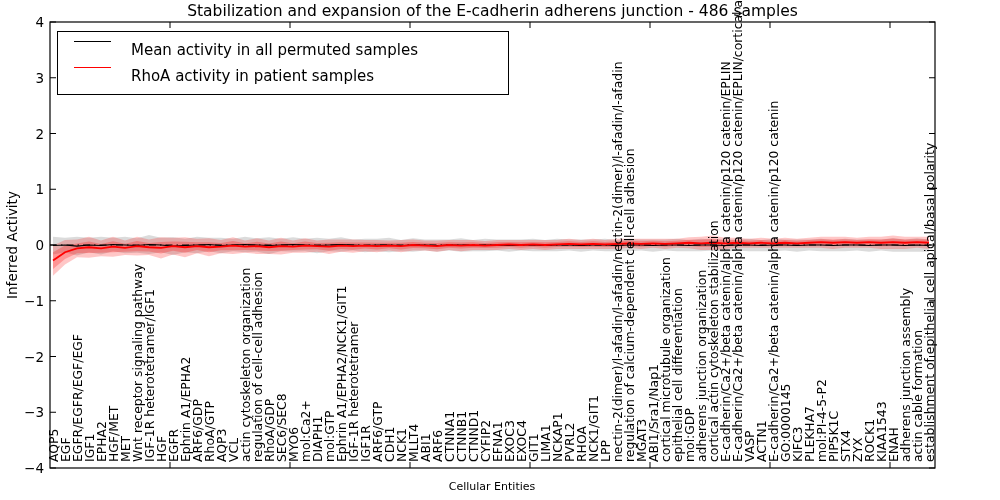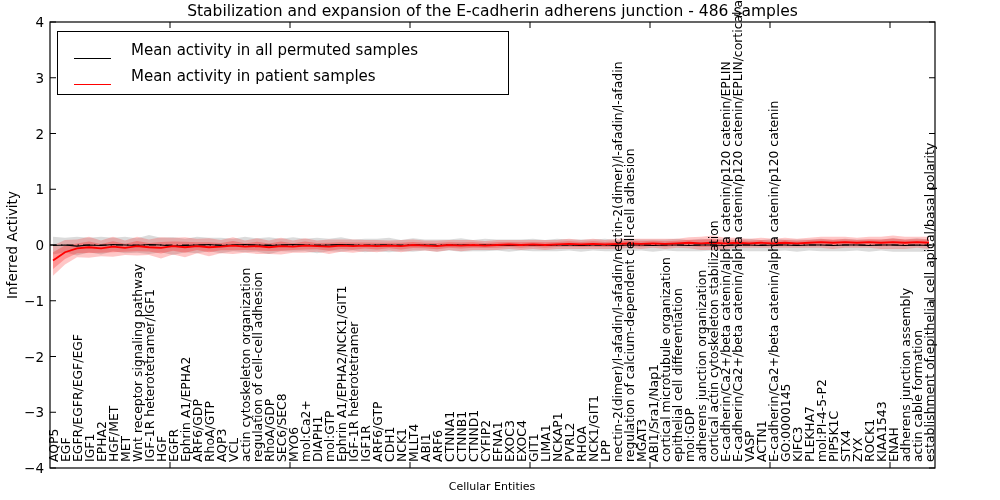--- a/index.html
+++ b/index.html
@@ -25,21 +25,21 @@
   .xtick-label{
     position:absolute;transform:rotate(-90deg);transform-origin:0 0;
     white-space:nowrap;font-size:12.4px;line-height:13px;
   }
   #chart-svg{position:absolute;left:0;top:0;}
   #legend{
     position:absolute;left:57px;top:31px;width:452px;height:64px;
     background:#fff;border:1.3px solid #000;box-sizing:border-box;
     display:flex;flex-direction:column;justify-content:space-evenly;padding:2px 0;
   }
-  .legend-entry{display:flex;align-items:flex-end;}
+  .legend-entry{display:flex;align-items:flex-start;}
   .legend-line{width:37px;height:0;border-top:1.6px solid #000;margin-left:16px;flex:0 0 auto;}
   .legend-label{margin-left:20px;font-size:15px;white-space:nowrap;}
 </style>
 </head>
 <body>
 
 <div id="figure">
   <svg id="chart-svg" width="1000" height="500">
       <path d="M53,236.6375 L65,237.7525 L77,236.6375 L89,237.7525 L101,236.6375 L113,237.7525 L125,236.6375 L137,238.31 L149,234.965 L161,237.7525 L173,237.195 L185,238.8675 L197,236.6375 L209,237.7525 L221,237.7525 L233,238.8675 L245,236.6375 L257,238.31 L269,237.195 L281,238.8675 L293,237.195 L305,238.8675 L317,237.7525 L329,238.8675 L341,237.195 L353,239.425 L365,238.8675 L377,238.8675 L389,237.7525 L401,239.9825 L413,238.31 L425,239.425 L437,239.425 L449,239.425 L461,238.31 L473,239.9825 L485,238.8675 L497,239.425 L509,239.425 L521,239.425 L533,238.8675 L545,239.9825 L557,238.8675 L569,239.425 L581,239.425 L593,239.425 L605,238.8675 L617,239.9825 L629,238.8675 L641,239.425 L653,239.425 L665,239.425 L677,238.8675 L689,239.9825 L701,238.8675 L713,239.425 L725,239.425 L737,239.425 L749,238.8675 L761,239.9825 L773,238.8675 L785,239.425 L797,239.425 L809,239.425 L821,238.8675 L833,239.9825 L845,238.8675 L857,239.425 L869,239.425 L881,239.425 L893,238.31 L905,239.425 L917,238.31 L929,239.425 L929,251.69 L917,251.69 L905,251.69 L893,251.69 L881,250.575 L869,251.69 L857,250.575 L845,251.1325 L833,251.1325 L821,251.1325 L809,250.575 L797,251.69 L785,250.575 L773,251.1325 L761,251.1325 L749,251.1325 L737,250.575 L725,251.69 L713,250.575 L701,251.1325 L689,251.1325 L677,251.1325 L665,250.575 L653,251.69 L641,250.575 L629,251.1325 L617,251.1325 L605,251.1325 L593,250.575 L581,251.69 L569,250.575 L557,251.1325 L545,251.1325 L533,251.1325 L521,250.575 L509,251.69 L497,250.575 L485,251.1325 L473,251.1325 L461,251.69 L449,250.575 L437,251.69 L425,250.575 L413,251.69 L401,251.1325 L389,252.2475 L377,251.1325 L365,252.2475 L353,250.575 L341,251.69 L329,251.1325 L317,253.3625 L305,251.1325 L293,251.69 L281,251.1325 L269,253.92 L257,251.69 L245,252.2475 L233,251.1325 L221,253.3625 L209,251.1325 L197,253.3625 L185,252.2475 L173,255.035 L161,252.2475 L149,253.92 L137,252.805 L125,253.3625 L113,251.1325 L101,254.4775 L89,252.2475 L77,255.5925 L65,252.2475 L53,254.4775 Z" fill="rgba(0,0,0,0.14)" stroke="none"></path>
       <path d="M53,245.5575 L65,239.9825 L77,239.425 L89,236.6375 L101,240.54 L113,236.6375 L125,240.54 L137,236.6375 L149,239.425 L161,237.195 L173,237.7525 L185,237.195 L197,238.8675 L209,238.31 L221,239.9825 L233,237.195 L245,240.54 L257,238.31 L269,240.54 L281,237.7525 L293,240.54 L305,238.31 L317,240.54 L329,239.425 L341,239.425 L353,239.425 L365,239.9825 L377,239.9825 L389,240.54 L401,239.9825 L413,239.425 L425,240.54 L437,240.54 L449,239.9825 L461,239.9825 L473,239.9825 L485,241.0975 L497,239.9825 L509,239.9825 L521,239.9825 L533,239.9825 L545,239.9825 L557,239.9825 L569,238.8675 L581,239.9825 L593,238.8675 L605,239.9825 L617,238.8675 L629,238.8675 L641,238.8675 L653,238.8675 L665,238.8675 L677,238.8675 L689,237.195 L701,236.6375 L713,235.5225 L725,237.7525 L737,237.7525 L749,238.8675 L761,237.7525 L773,238.8675 L785,237.7525 L797,238.8675 L809,237.7525 L821,236.6375 L833,236.6375 L845,236.6375 L857,237.7525 L869,236.6375 L881,236.6375 L893,235.5225 L905,236.6375 L917,236.6375 L929,236.6375 L929,248.9025 L917,247.7875 L905,248.9025 L893,248.9025 L881,248.9025 L869,247.7875 L857,247.7875 L845,247.7875 L833,248.9025 L821,247.7875 L809,247.7875 L797,247.7875 L785,247.7875 L773,247.7875 L761,247.7875 L749,247.7875 L737,247.7875 L725,248.9025 L713,250.0175 L701,250.0175 L689,248.345 L677,247.7875 L665,248.9025 L653,247.7875 L641,248.9025 L629,247.7875 L617,248.9025 L605,248.9025 L593,248.9025 L581,248.9025 L569,248.9025 L557,248.9025 L545,250.0175 L533,248.9025 L521,250.0175 L509,248.9025 L497,250.0175 L485,250.0175 L473,250.0175 L461,251.1325 L449,250.0175 L437,251.69 L425,250.575 L413,250.575 L401,252.2475 L389,250.575 L377,252.2475 L365,251.1325 L353,252.805 L341,251.69 L329,253.92 L317,251.69 L305,252.805 L293,252.805 L281,254.4775 L269,253.92 L257,253.92 L245,252.805 L233,253.92 L221,253.3625 L209,256.15 L197,253.3625 L185,257.265 L173,254.4775 L161,258.38 L149,255.035 L137,255.5925 L125,255.035 L113,256.7075 L101,256.15 L89,257.8225 L77,257.265 L65,264.5125 L53,275.6625 Z" fill="rgba(255,0,0,0.22)" stroke="none"></path>
@@ -174,16 +174,16 @@
   <div id="y-axis-label">Inferred Activity</div>
   <div id="x-axis-label">Cellular Entities</div>
 
   <div id="legend">
     <div class="legend-entry">
       <span class="legend-line" id="legend-line-0" style="border-top-color: rgb(0, 0, 0);"></span>
       <span class="legend-label">Mean activity in all permuted samples</span>
     </div>
     <div class="legend-entry">
       <span class="legend-line" id="legend-line-1" style="border-top-color: rgb(255, 0, 0);"></span>
-      <span class="legend-label">Mean activity in patient samples</span>
+      <span class="legend-label">RhoA activity in patient samples</span>
     </div>
   </div>
 </div>
 
 </body></html>

